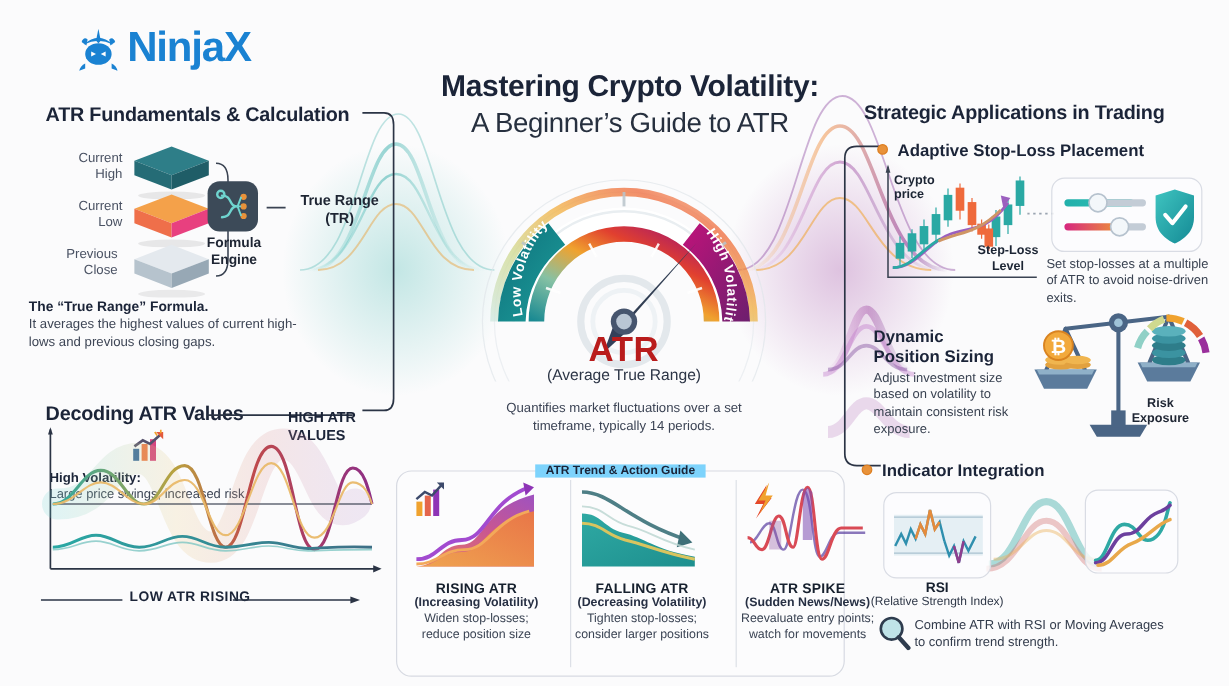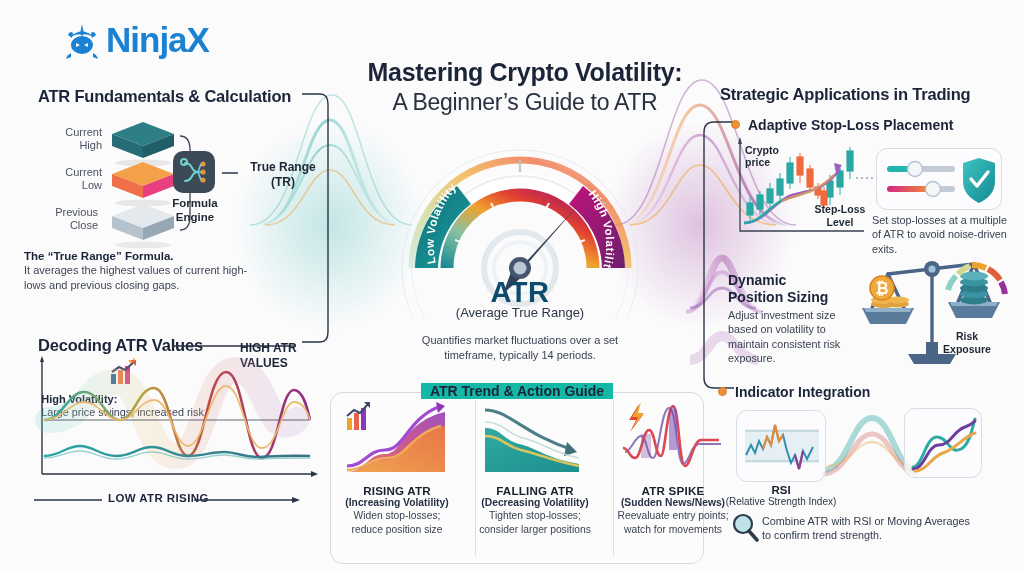--- a/index.html
+++ b/index.html
@@ -48,29 +48,29 @@
   .decode-chart { position: absolute; left: 28px; top: 352px; width: 300px; height: 150px; }
   .bullet { position: absolute; display: flex; gap: 7px; align-items: center; flex-direction: column; }
   .bullet .bi { flex: 0 0 auto; }
   .bullet .bt .bh { font-size: 11px; font-weight: bold; color: #1b2438; }
   .bullet .bt .bd { font-size: 10.8px; color: #3d4555; line-height: 1.3; }
   .hiatr { position: absolute; left: 240px; top: 341px; width: 84px; font-size: 12px; font-weight: bold; color: #1b2438; line-height: 1.25; }
   .lowatr { position: absolute; left: 108px; top: 492px; font-size: 11.5px; font-weight: bold; color: #1b2438; letter-spacing: 0.4px; }
 
   
   .gauge-wrap { position: absolute; left: 395px; top: 118px; width: 250px; height: 200px; }
-  .atr-big { position: absolute; left: 395px; top: 276px; width: 250px; text-align: center; font-size: 29px; font-weight: bold; color: #0c4a6e; letter-spacing: 0.5px; }
+  .atr-big { position: absolute; left: 395px; top: 276px; width: 250px; text-align: center; font-size: 29px; font-weight: bold; color: #b91c1c; letter-spacing: 0.5px; }
   .atr-sub { position: absolute; left: 395px; top: 305px; width: 250px; text-align: center; font-size: 13px; color: #2c3546; }
   .atr-desc { position: absolute; left: 400px; top: 333px; width: 240px; text-align: center; font-size: 11px; color: #3b4354; line-height: 1.38; }
 
   
   .guide { position: absolute; left: 330px; top: 392px; width: 374px; height: 172px;
            border: 1.3px solid #d7dae2; border-radius: 13px; background: rgba(252,252,253,0.72); }
   .guide-title { position: absolute; left: 330px; top: 382px; width: 374px; text-align: center; }
-  .guide-title span { background: #14b8a6; padding: 0 9px; font-size: 14px; font-weight: bold; color: #1b2438; }
+  .guide-title span { background: #7dd3fc; padding: 0 9px; font-size: 10px; font-weight: bold; color: #1b2438; }
   .guide-cols { position: absolute; left: 338px; top: 400px; width: 358px; height: 156px; display: flex; gap: 19px; }
   .gcol { flex: 1; position: relative; padding: 0 3px; text-align: center; }
   .gcol + .gcol { border-left: 1px solid #dde0e7; }
   .gcol .art { height: 84px; position: relative; }
   .gcol .gh { font-size: 11.6px; font-weight: bold; color: #16202e; letter-spacing: 0.2px; }
   .gcol .gs { font-size: 10.3px; font-weight: bold; color: #273044; }
   .gcol .gd { font-size: 10.3px; color: #3a4353; line-height: 1.32; margin-top: 1px; }
 
   
   .sub-head { position: absolute; font-size: 14px; font-weight: bold; color: #1b2438; white-space: nowrap; }

